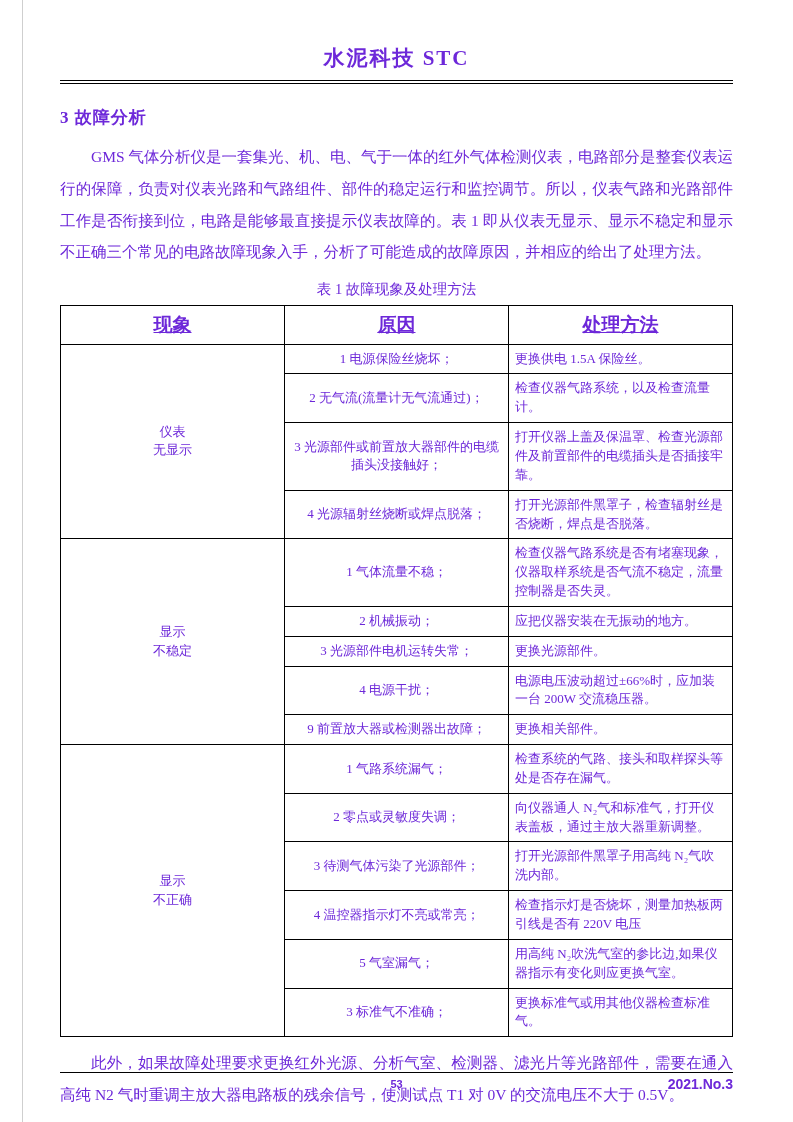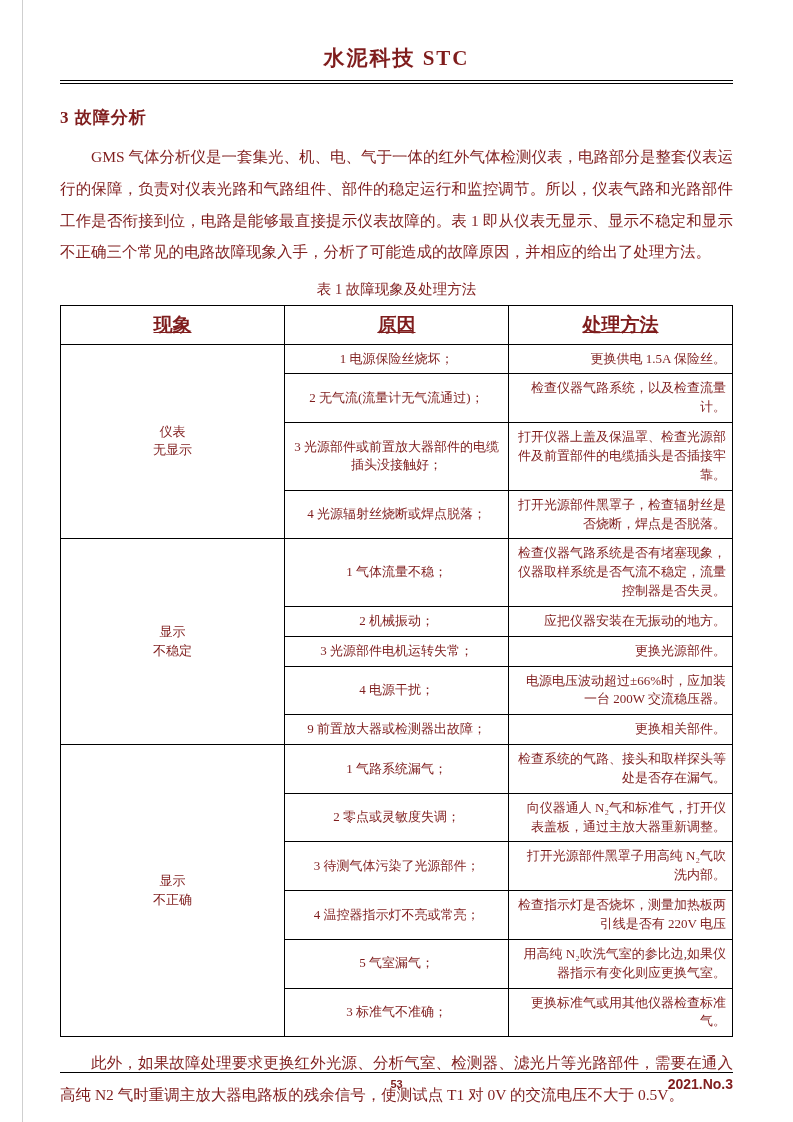--- a/index.html
+++ b/index.html
@@ -8,21 +8,21 @@
     background: #7a7a7a;
   }
   .page {
     width: 793px;
     height: 1122px;
     background: #ffffff;
     position: relative;
     box-sizing: border-box;
     margin: 0 auto;
     font-family: "Liberation Serif", "DejaVu Serif", serif;
-    color: #7f1d1d;
+    color: #6d28d9;
     overflow: hidden;
   }
   .page-border-left {
     position: absolute;
     left: 0; top: 0; bottom: 0;
     width: 22px;
     background: #ffffff;
     border-right: 1px solid #cfcfcf;
   }
   .content {
@@ -90,21 +90,21 @@
   td.col-phen {
     text-align: center;
     width: 78px;
     font-weight: normal;
   }
   td.col-cause {
     width: 256px;
     text-align: center;
   }
   td.col-method {
-    text-align: right;
+    text-align: left;
   }
   
   .footer {
     position: absolute;
     left: 60px;
     right: 60px;
     bottom: 32px;
     font-family: "Liberation Sans", sans-serif;
     font-size: 11px;
   }

